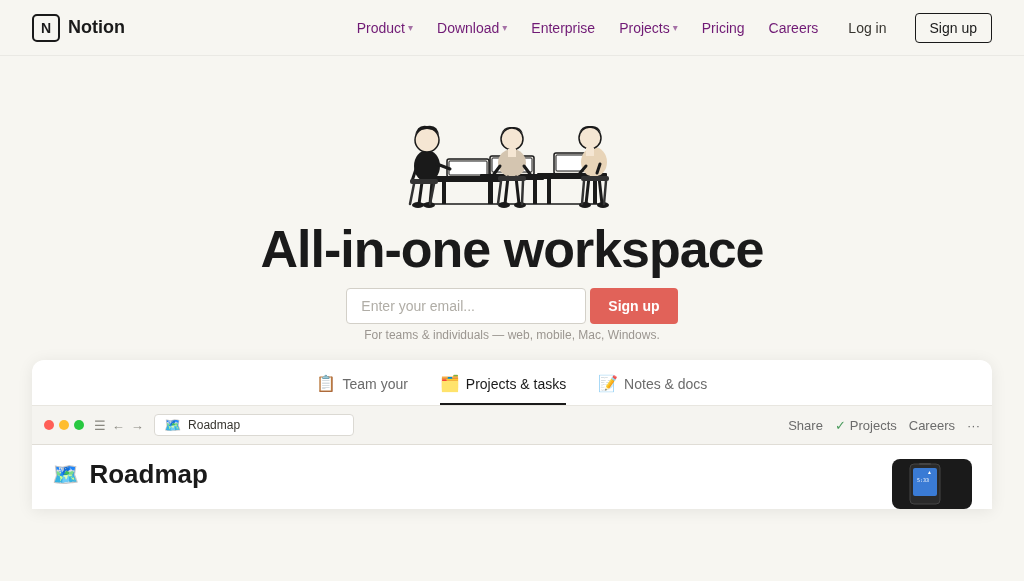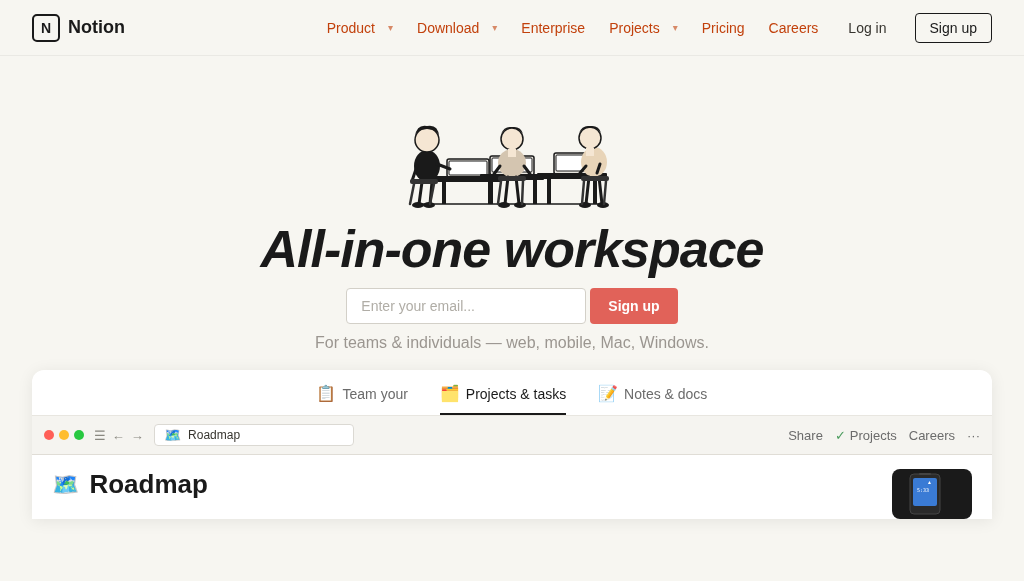--- a/index.html
+++ b/index.html
@@ -44,26 +44,26 @@
       flex-shrink: 0;
     }
     .nav-links {
       display: flex;
       align-items: center;
       gap: 4px;
     }
     .nav-item {
       padding: 6px 10px;
       font-size: 14px;
-      color: #c2410c;
-      cursor: pointer;
-      border-radius: 4px;
-      display: flex;
-      align-items: center;
-      gap: 13px;
+      color: #701a75;
+      cursor: pointer;
+      border-radius: 4px;
+      display: flex;
+      align-items: center;
+      gap: 3px;
       white-space: nowrap;
     }
     .chevron {
       font-size: 10px;
       opacity: 0.6;
     }
     .nav-auth {
       display: flex;
       align-items: center;
       gap: 16px;
@@ -105,32 +105,31 @@
     }
 
     .hero-title {
       font-size: 52px;
       font-weight: 800;
       color: #1a1a1a;
       text-align: center;
       line-height: 1.1;
       margin-bottom: 10px;
       letter-spacing: -1px;
-      font-style: italic;
     }
     .hero-subtitle {
       font-size: 15px;
       color: #6b6b6b;
       text-align: center;
       margin-bottom: 18px;
     }
     .email-form {
       display: flex;
       gap: 4px;
-      margin-bottom: 10px;
+      margin-bottom: 4px;
     }
     .email-input {
       width: 240px;
       padding: 9px 14px;
       border: 1px solid #d3d0c8;
       border-radius: 4px;
       font-size: 14px;
       background: #fff;
       color: #37352f;
       outline: none;
@@ -141,21 +140,21 @@
       background: #e16259;
       color: #fff;
       border: none;
       border-radius: 4px;
       font-size: 14px;
       font-weight: 600;
       cursor: pointer;
       white-space: nowrap;
     }
     .form-note {
-      font-size: 16px;
+      font-size: 12px;
       color: #9b9690;
       text-align: center;
     }
 
     
     .product-section {
       background: #fff;
       border-radius: 12px 12px 0 0;
       margin: 18px 32px 0;
       padding: 0;

